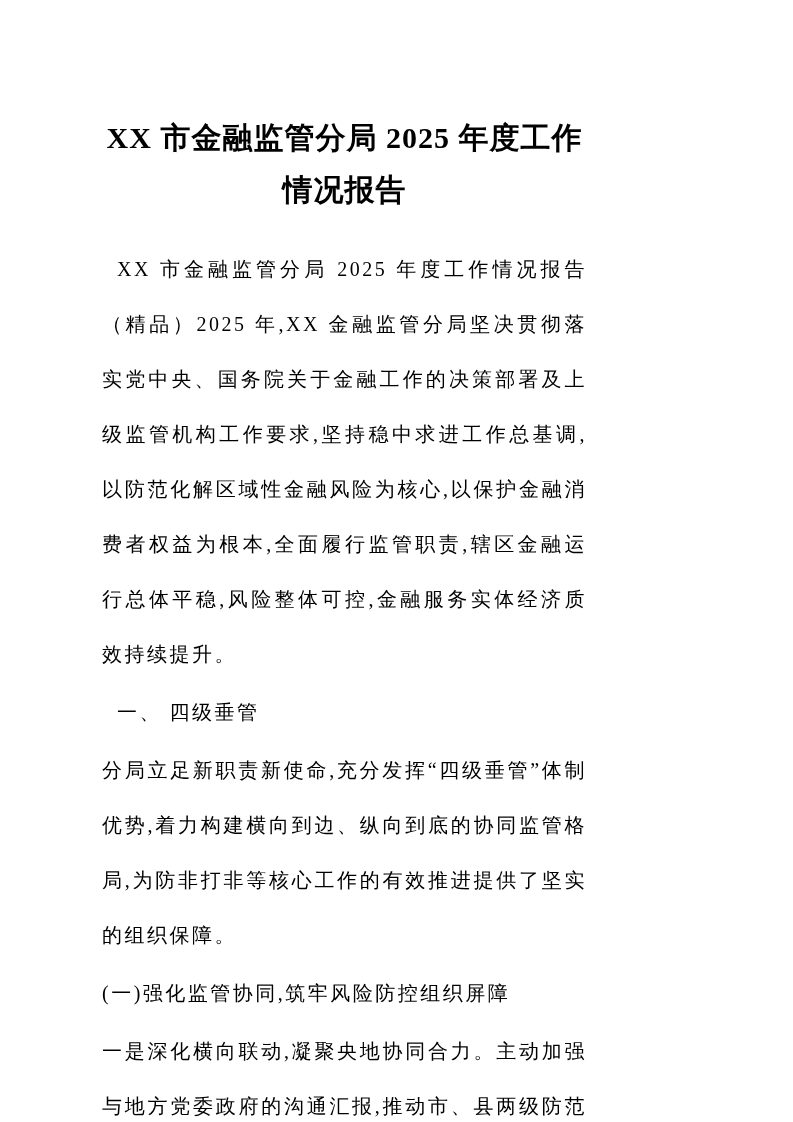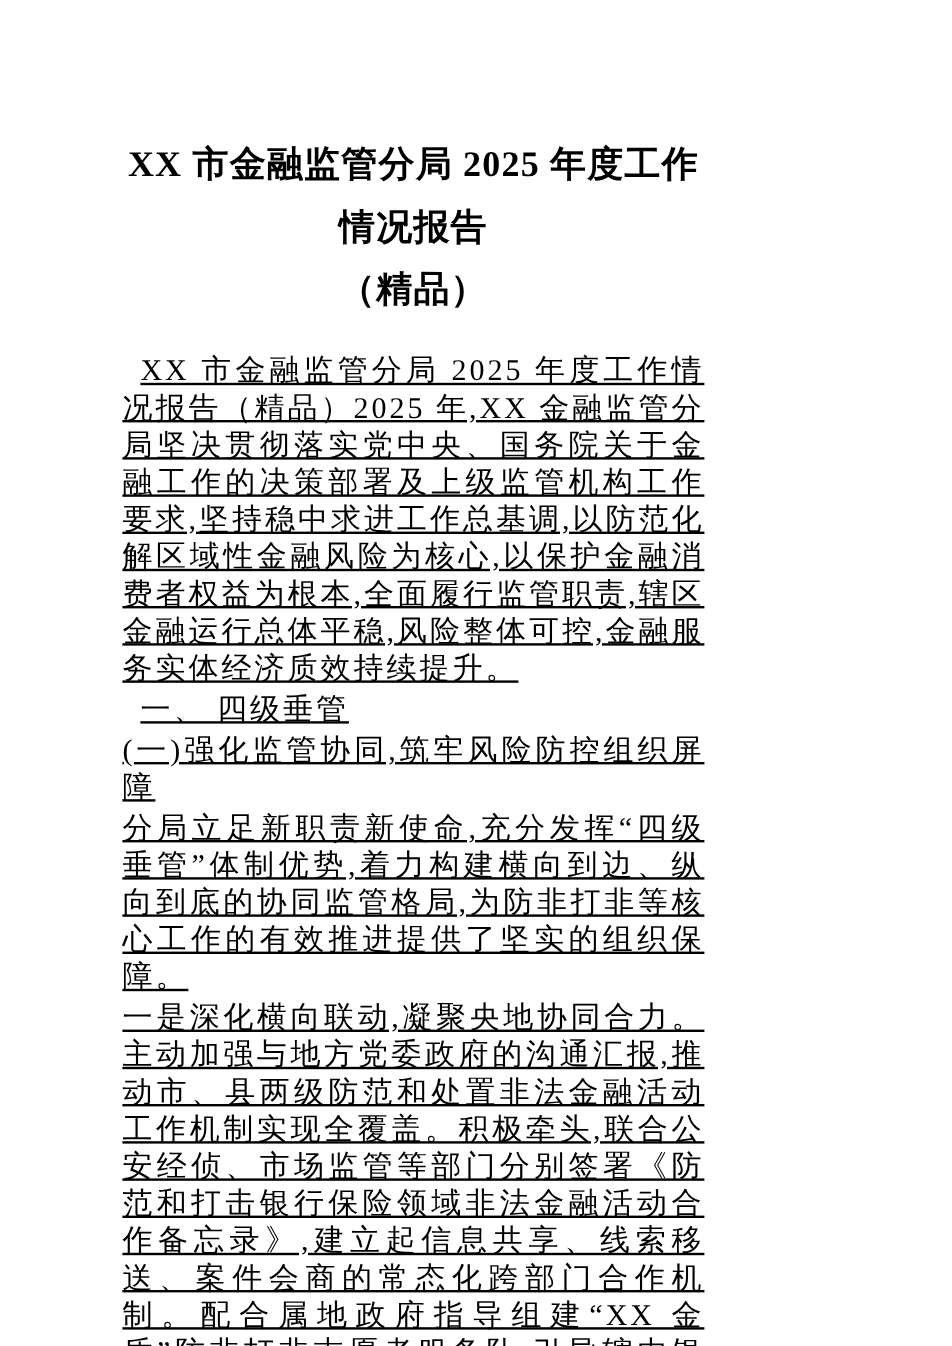--- a/index.html
+++ b/index.html
@@ -27,40 +27,38 @@
     font-size: 30px;
     line-height: 52px;
     letter-spacing: 1px;
     margin: 0 0 26px 0;
   }
   .doc-title .title-line {
     display: block;
   }
   .doc-body p {
     margin: 0 0 3px 0;
-    font-size: 25px;
-    line-height: 31px;
+    font-size: 20px;
+    line-height: 55px;
     letter-spacing: 2.5px;
     text-align: justify;
     text-justify: inter-character;
     word-break: break-all;
-    text-decoration: underline;
   }
   .doc-body p.indent {
     text-indent: 15px;
   }
 </style>
 </head>
 <body>
 
 <div class="page">
   <h1 class="doc-title">
     <span class="title-line">XX 市金融监管分局 2025 年度工作情况报告</span>
-    <span class="title-line">（精品）</span>
   </h1>
   <div class="doc-body">
       <p class="indent">XX 市金融监管分局 2025 年度工作情况报告（精品）2025 年,XX 金融监管分局坚决贯彻落实党中央、国务院关于金融工作的决策部署及上级监管机构工作要求,坚持稳中求进工作总基调,以防范化解区域性金融风险为核心,以保护金融消费者权益为根本,全面履行监管职责,辖区金融运行总体平稳,风险整体可控,金融服务实体经济质效持续提升。</p>
       <p class="indent">一、 四级垂管</p>
+      <p>分局立足新职责新使命,充分发挥“四级垂管”体制优势,着力构建横向到边、纵向到底的协同监管格局,为防非打非等核心工作的有效推进提供了坚实的组织保障。</p>
       <p>(一)强化监管协同,筑牢风险防控组织屏障</p>
-      <p>分局立足新职责新使命,充分发挥“四级垂管”体制优势,着力构建横向到边、纵向到底的协同监管格局,为防非打非等核心工作的有效推进提供了坚实的组织保障。</p>
       <p>一是深化横向联动,凝聚央地协同合力。主动加强与地方党委政府的沟通汇报,推动市、县两级防范和处置非法金融活动工作机制实现全覆盖。积极牵头,联合公安经侦、市场监管等部门分别签署《防范和打击银行保险领域非法金融活动合作备忘录》,建立起信息共享、线索移送、案件会商的常态化跨部门合作机制。配合属地政府指导组建“XX 金盾”防非打非志愿者服务队,引导辖内银行保险机构与基层综治网格深度协作,共同建成防非服务站 12 个,将风险触角延伸至社区、乡村末</p>
     </div>
 </div>
 
 </body></html>

